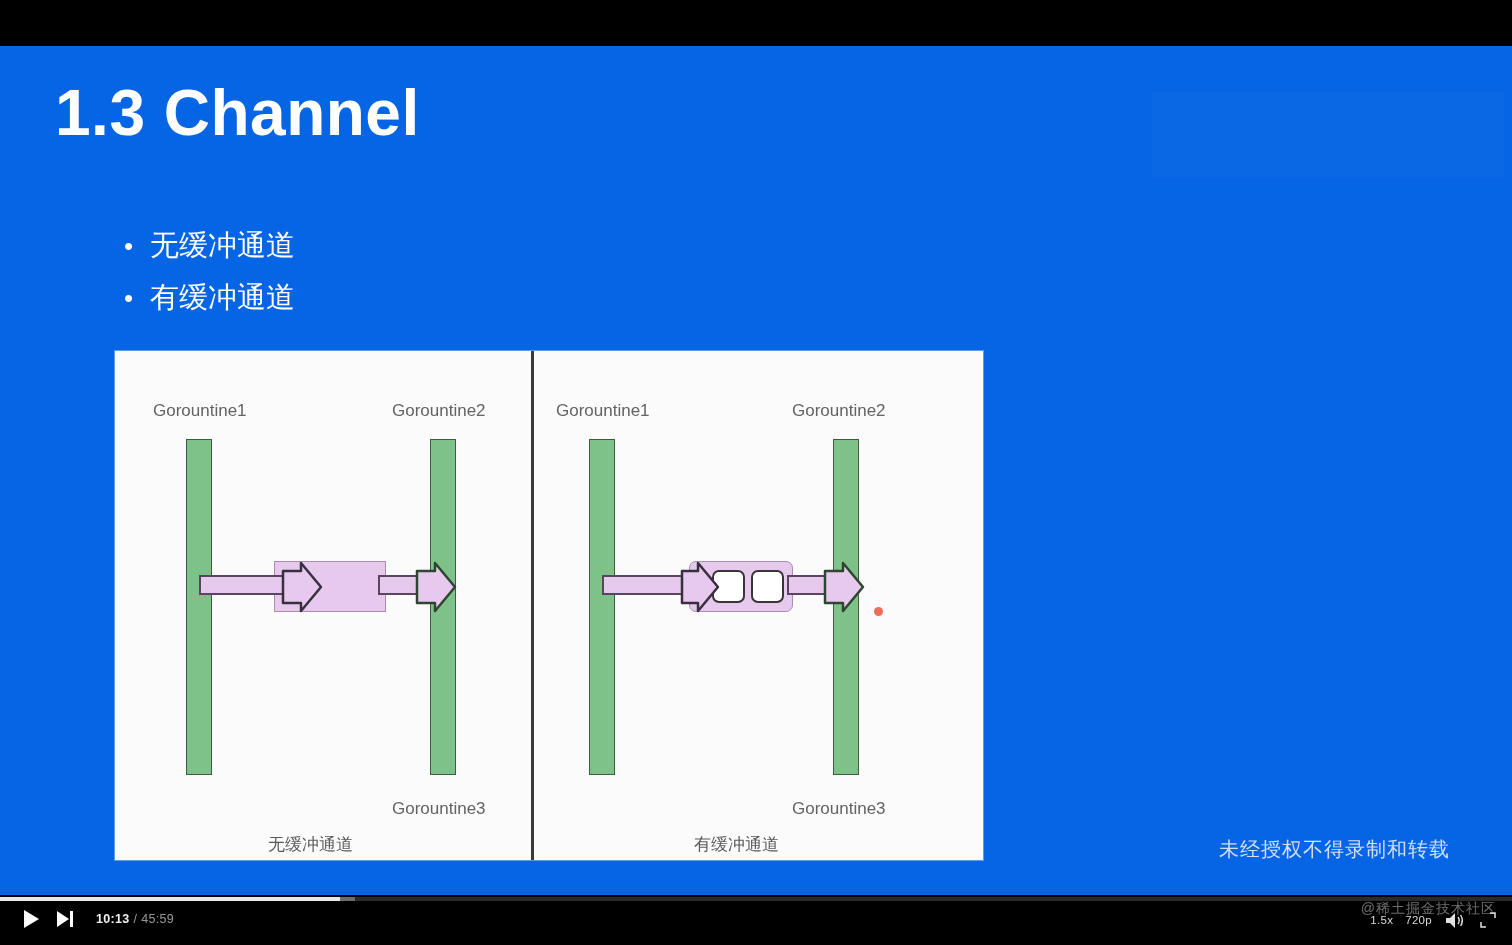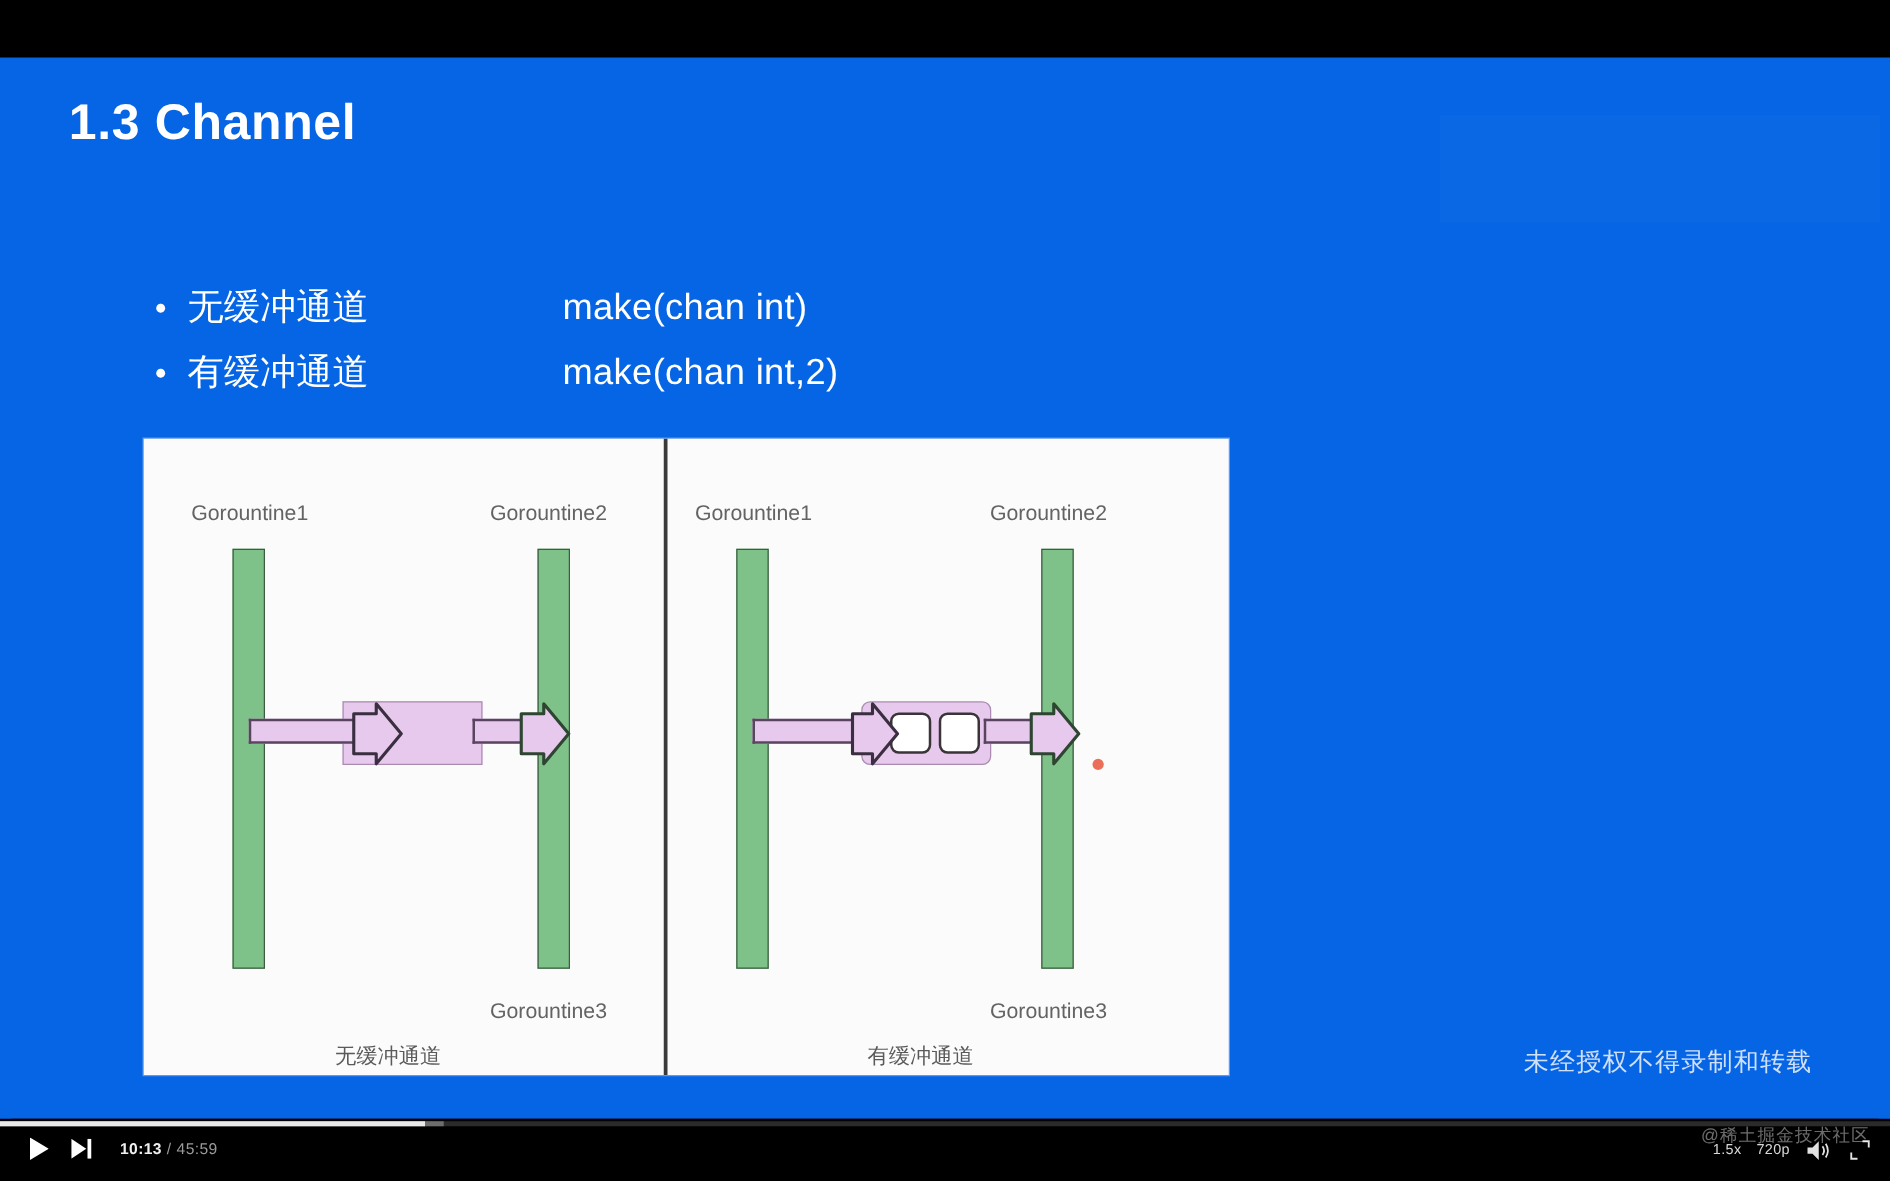--- a/index.html
+++ b/index.html
@@ -15,21 +15,21 @@
   }
   
   .artifact {
     position:absolute; left:1152px; top:46px; width:352px; height:86px;
     background:rgba(255,255,255,0.022);
     pointer-events:none;
   }
 
   .slide-title {
     position:absolute; left:55px; top:30px;
-    font-size:40px; font-weight:700; color:#ffffff;
+    font-size:64px; font-weight:700; color:#ffffff;
     letter-spacing:0.5px;
   }
 
   .make-sig {
     position:absolute; left:124px; top:113px;
     font-size:34px; color:#ffffff; font-weight:400;
     letter-spacing:0.5px;
   }
 
   .bullets { position:absolute; left:124px; top:180px; }
@@ -146,26 +146,24 @@
 
     <div class="artifact"></div>
 
     <div class="slide-title">1.3 Channel</div>
 
 
     <div class="bullets">
       <div class="bullet-row">
         <span class="bullet-dot">•</span>
         <span class="bullet-cn">无缓冲通道</span>
-        <span class="bullet-code">make(chan int)</span>
       </div>
       <div class="bullet-row">
         <span class="bullet-dot">•</span>
         <span class="bullet-cn">有缓冲通道</span>
-        <span class="bullet-code">make(chan int,2)</span>
       </div>
     </div>
 
     <div id="diagram">
 
       <div class="panel-divider"></div>
 
       <div class="half left">
 
         <div class="g-label" style="left:38px; top:34px;">Gorountine1</div>

